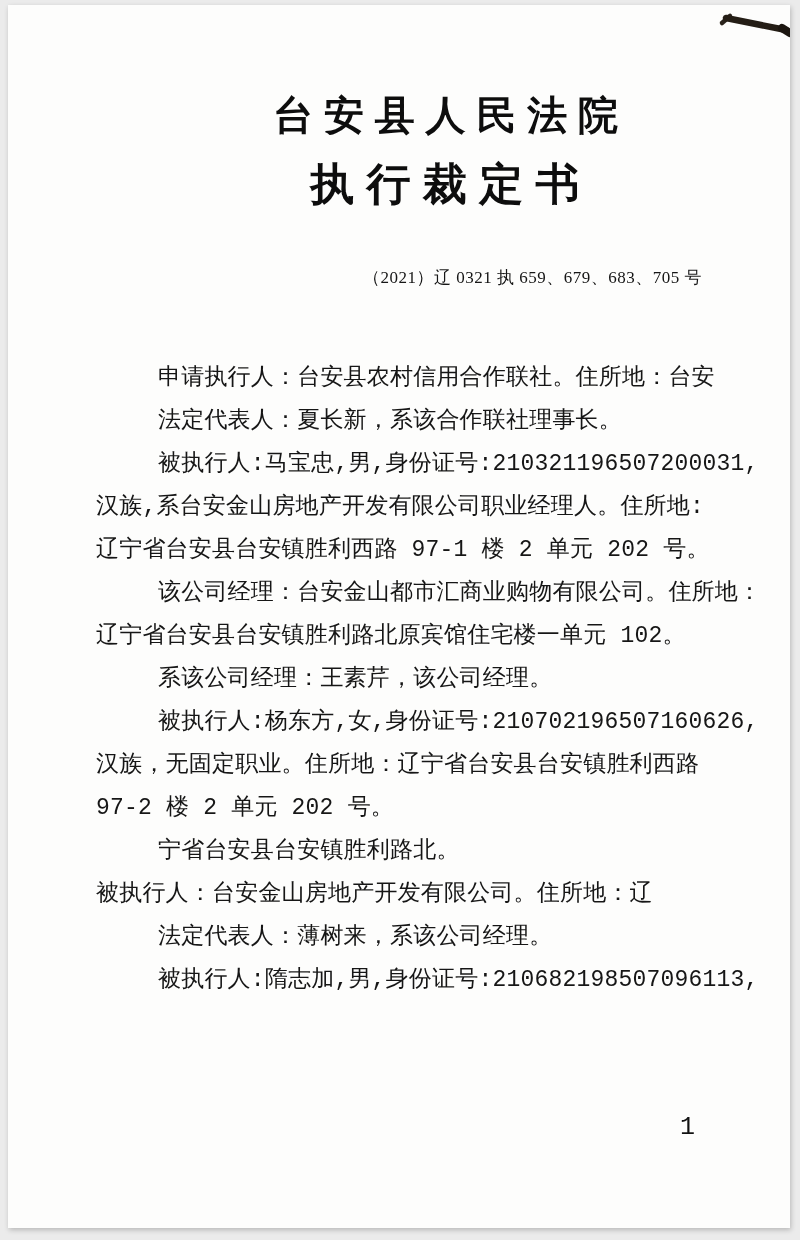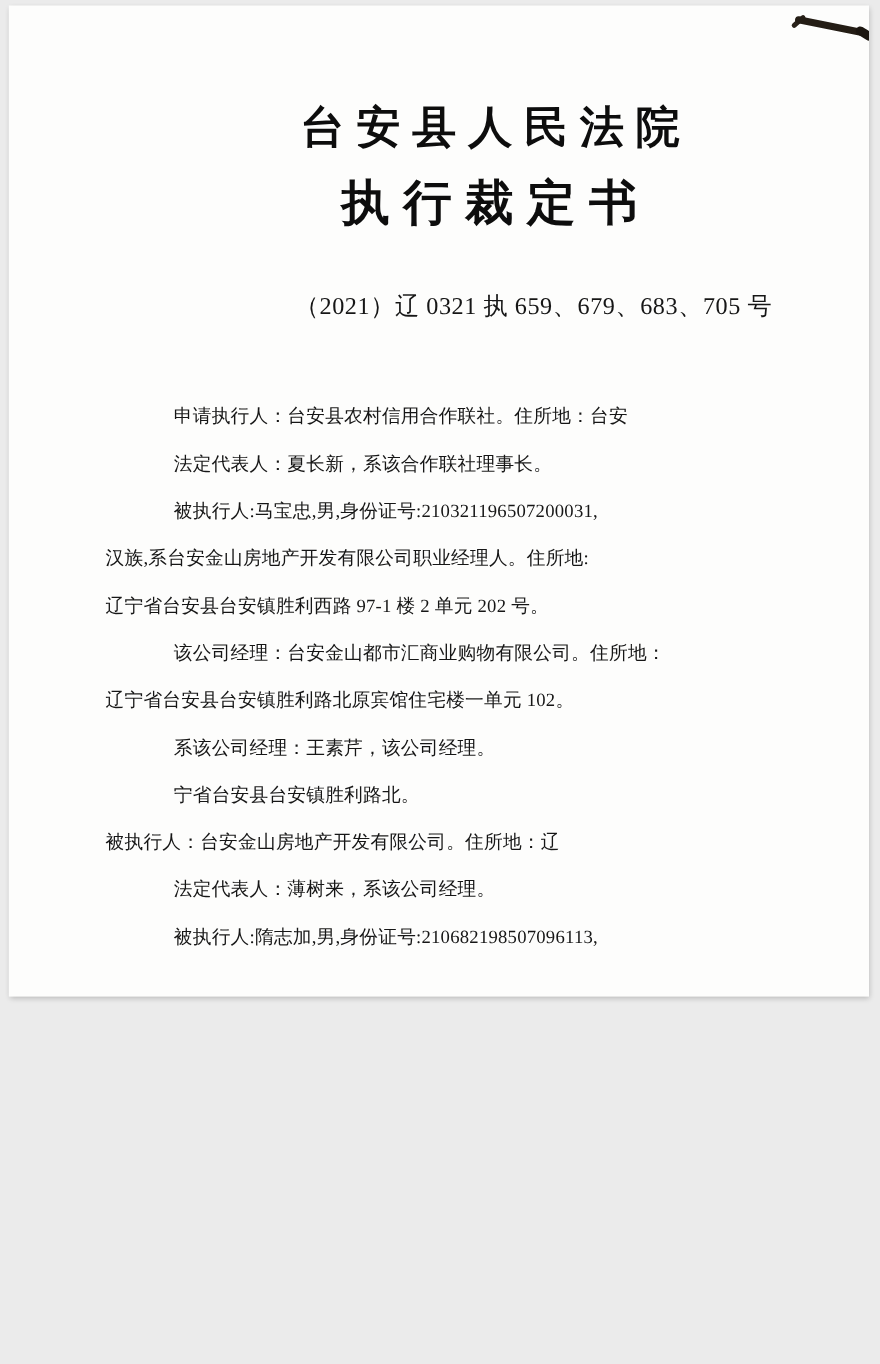--- a/index.html
+++ b/index.html
@@ -14,21 +14,21 @@
     position: relative;
     width: 800px;
     height: 1240px;
     background: #ebebeb;
   }
   .page {
     position: absolute;
     left: 8px;
     top: 5px;
     width: 782px;
-    height: 901px;
+    height: 1223px;
     background: #fdfdfc;
     box-shadow: 1px 2px 5px rgba(0,0,0,0.22);
     color: #161616;
     overflow: hidden;
   }
   .staple {
     position: absolute;
     left: 700px;
     top: 2px;
     width: 90px;
@@ -50,31 +50,32 @@
   .doctype {
     margin-top: 16px;
     font-size: 44px;
     line-height: 56px;
     font-weight: bold;
     letter-spacing: 0.28em;
     white-space: nowrap;
   }
   .caseno {
     margin-top: 50px;
-    font-size: 22px;
+    font-size: 17px;
     line-height: 30px;
     text-align: right;
     padding-right: 88px;
     letter-spacing: 0.5px;
     white-space: nowrap;
   }
   .docbody {
     margin: 64px 80px 0 88px;
     width: 618px;
-    font-size: 17px;
+    font-size: 23px;
+    font-family: Liberation Mono, monospace;
   }
   .para { margin: 0; }
   .line {
     line-height: 43px;
     white-space: nowrap;
     letter-spacing: 0.2px;
   }
   .para .line:first-child { text-indent: 62px; }
   .pageno {
     position: absolute;
@@ -117,20 +118,25 @@
           <div class="line">辽宁省台安县台安镇胜利西路 97-1 楼 2 单元 202 号。</div>
         </div>
         <div class="para">
           <div class="line">该公司经理：台安金山都市汇商业购物有限公司。住所地：</div>
           <div class="line">辽宁省台安县台安镇胜利路北原宾馆住宅楼一单元 102。</div>
         </div>
         <div class="para">
           <div class="line">系该公司经理：王素芹，该公司经理。</div>
         </div>
         <div class="para">
+          <div class="line">被执行人:杨东方,女,身份证号:210702196507160626,</div>
+          <div class="line">汉族，无固定职业。住所地：辽宁省台安县台安镇胜利西路</div>
+          <div class="line">97-2 楼 2 单元 202 号。</div>
+        </div>
+        <div class="para">
           <div class="line">宁省台安县台安镇胜利路北。</div>
           <div class="line">被执行人：台安金山房地产开发有限公司。住所地：辽</div>
         </div>
         <div class="para">
           <div class="line">法定代表人：薄树来，系该公司经理。</div>
         </div>
         <div class="para">
           <div class="line">被执行人:隋志加,男,身份证号:210682198507096113,</div>
         </div>
       </div>

